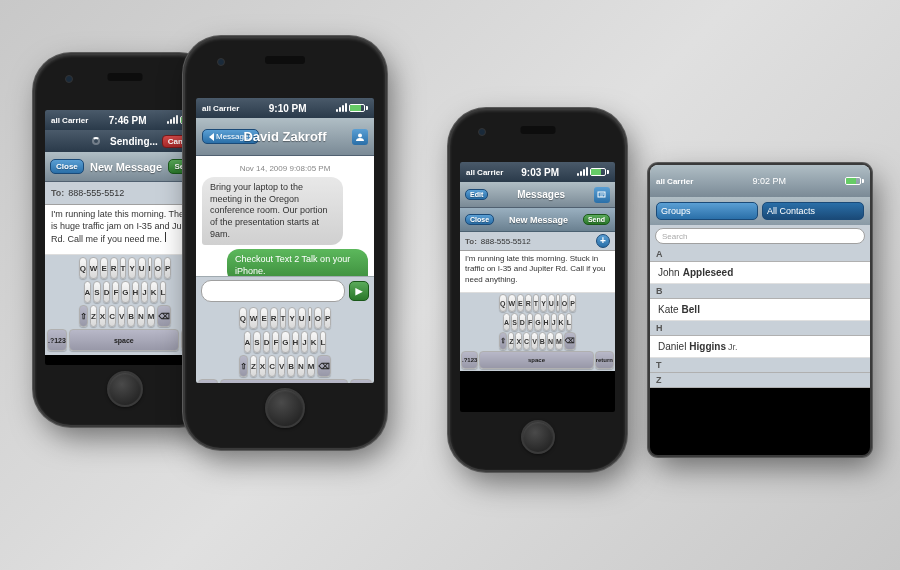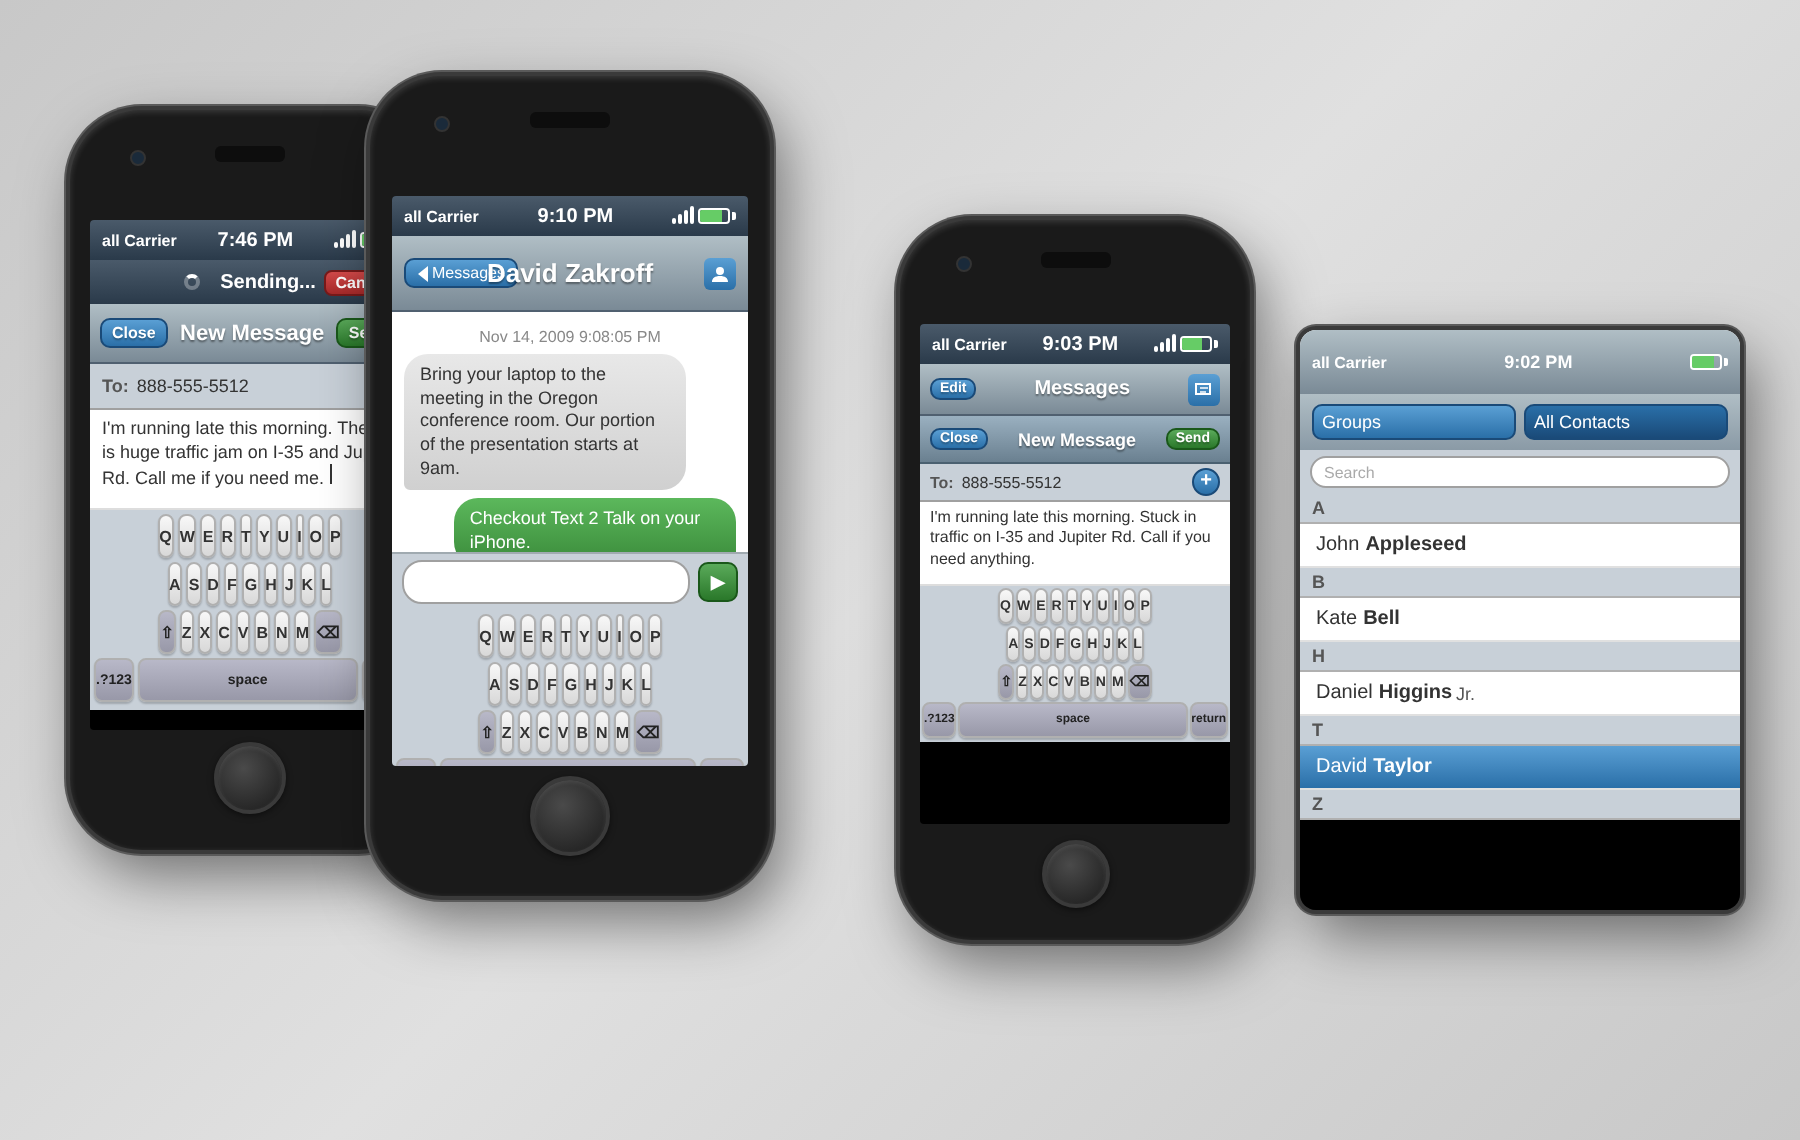--- a/index.html
+++ b/index.html
@@ -769,21 +769,21 @@
     </div>
     <div class="home-btn"></div>
   </div>
 
   <div class="iphone phone4">
     <div class="screen-area">
       <div class="contacts-panel">
 
         <div class="contacts-nav">
           <span style="font-size:8px;font-weight:bold;color:#fff;">all Carrier</span>
-          <span style="font-size:9px;font-weight:bold;color:#fff;">9:02 PM</span>
+          <span style="font-size:9px;font-weight:normal;color:#fff;">9:02 PM</span>
           <div class="battery-icon">
             <div class="battery-body">
                 <div class="battery-fill" style="width:75%"></div>
               </div>
             <div class="battery-nub"></div>
           </div>
         </div>
 
         <div class="contacts-tabs">
           <div class="tab-btn">Groups</div>
@@ -809,24 +809,20 @@
         </div>
 
         <div class="contact-section-header">H</div>
         <div class="contact-row">
           <span class="contact-first">Daniel</span>
           <span class="contact-last">Higgins</span>
           <span class="contact-suffix">Jr.</span>
         </div>
 
         <div class="contact-section-header">T</div>
-        <div class="contact-row highlighted">
-          <span class="contact-first">David</span>
-          <span class="contact-last">Taylor</span>
-        </div>
 
         <div class="contact-section-header">Z</div>
       </div>
     </div>
   </div>
 
 </div>
 
 <style>
 @keyframes blink {

